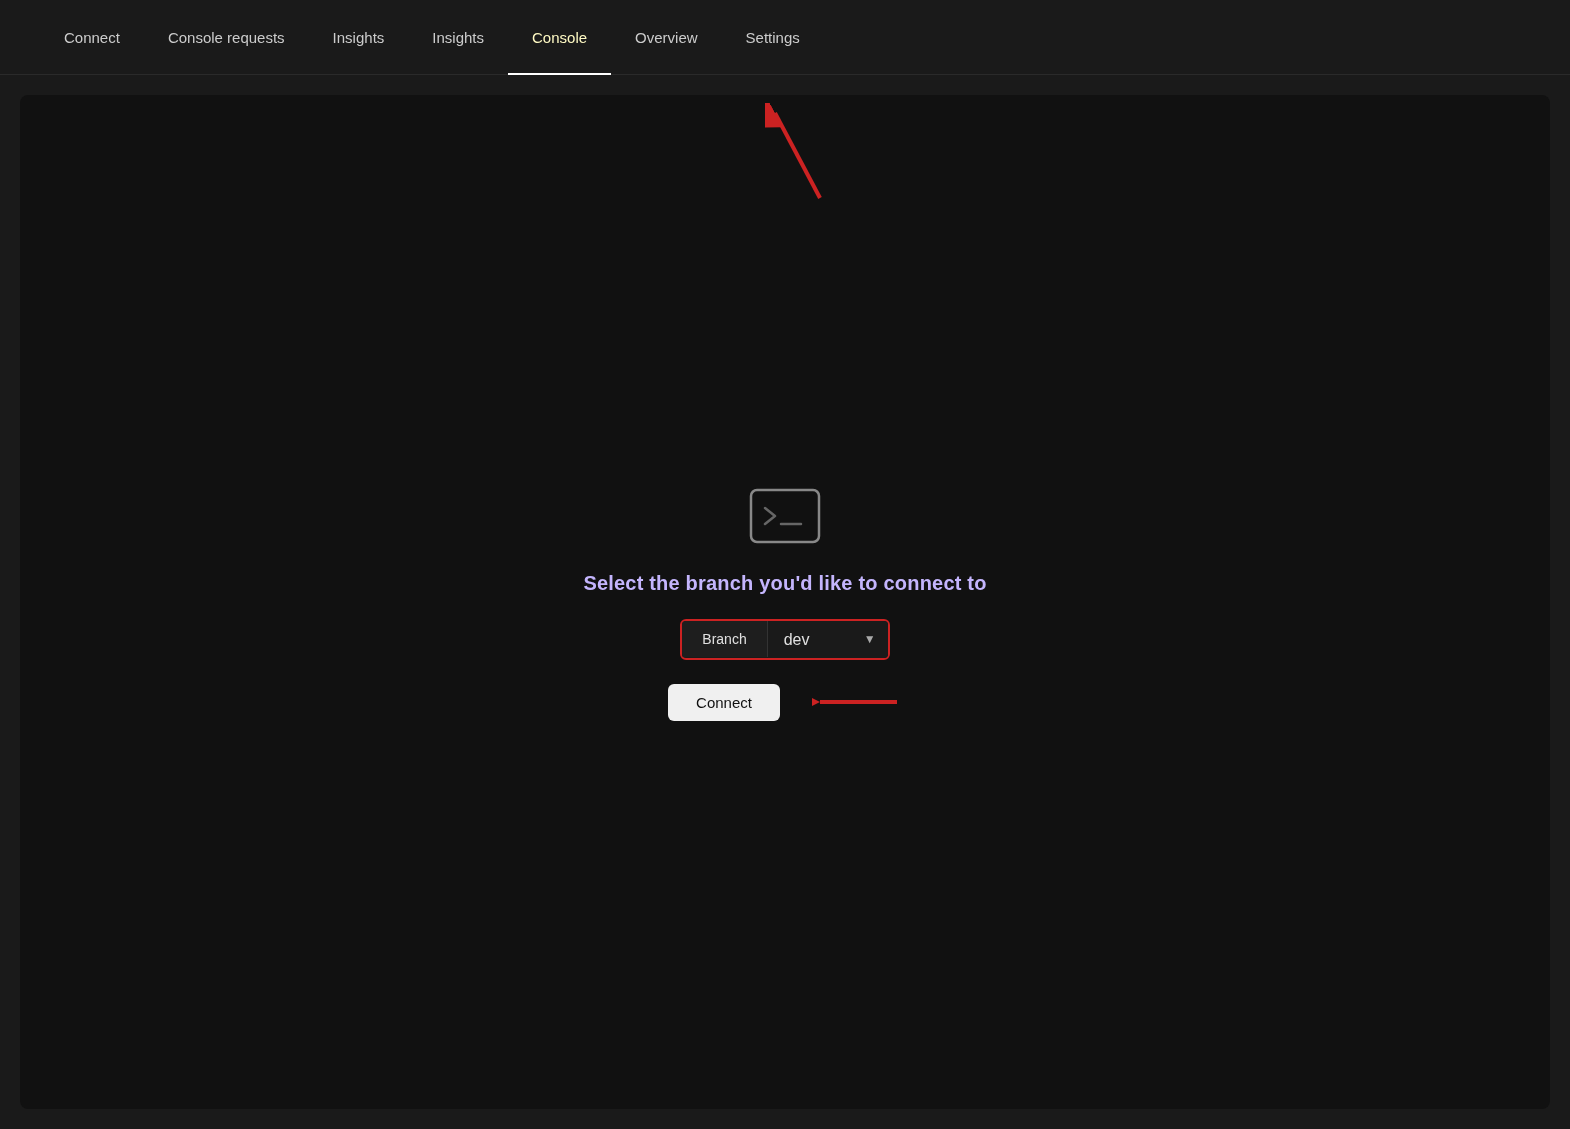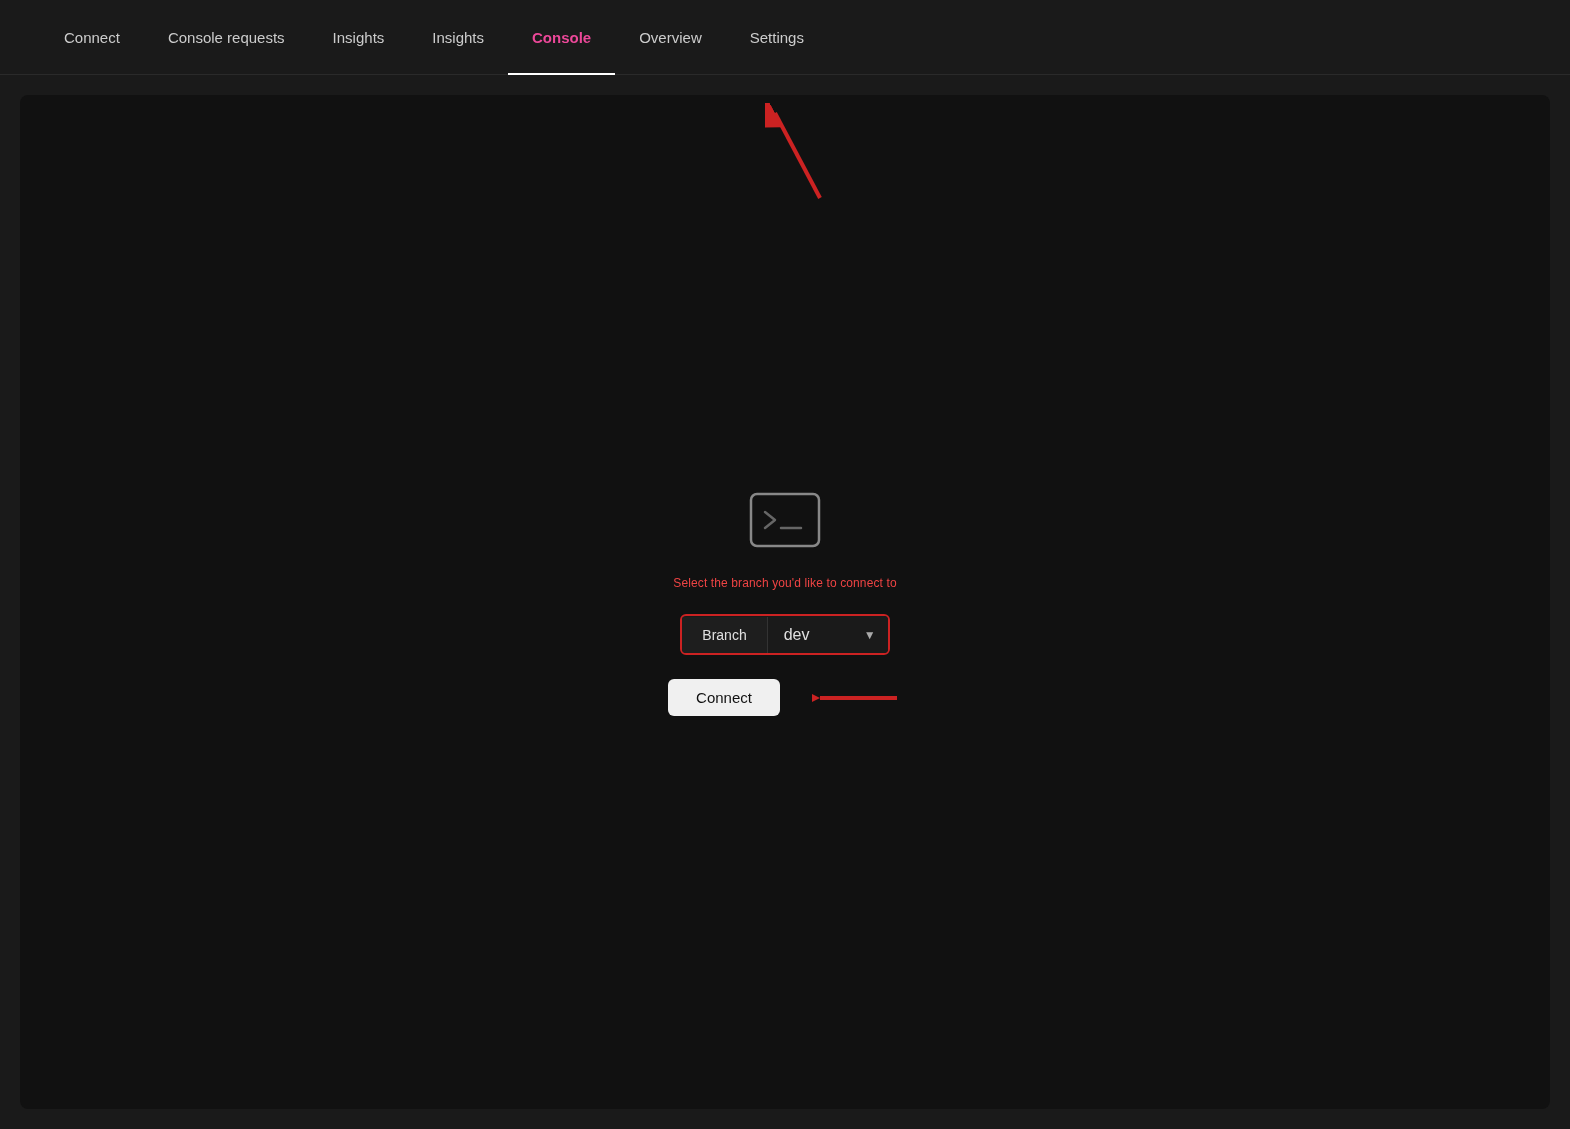--- a/index.html
+++ b/index.html
@@ -35,22 +35,22 @@
       height: 75px;
       display: flex;
       align-items: center;
       cursor: pointer;
       text-decoration: none;
       position: relative;
       white-space: nowrap;
     }
 
     .nav-item.active {
-      color: #ec4899;
-      font-weight: 700;
+      color: #fef9c3;
+      font-weight: 400;
     }
 
     .nav-item.active::after {
       content: '';
       position: absolute;
       bottom: 0;
       left: 0;
       right: 0;
       height: 2px;
       background-color: #ffffff;
@@ -92,23 +92,23 @@
       justify-content: center;
     }
 
     .terminal-icon-svg {
       width: 72px;
       height: 56px;
     }
 
     
     .prompt-text {
-      font-size: 12px;
-      color: #ef4444;
-      font-weight: 400;
+      font-size: 20px;
+      color: #c4b5fd;
+      font-weight: 700;
       letter-spacing: 0.01em;
     }
 
     
     .branch-selector {
       display: flex;
       align-items: center;
       border: 2px solid #cc2222;
       border-radius: 6px;
       overflow: hidden;

